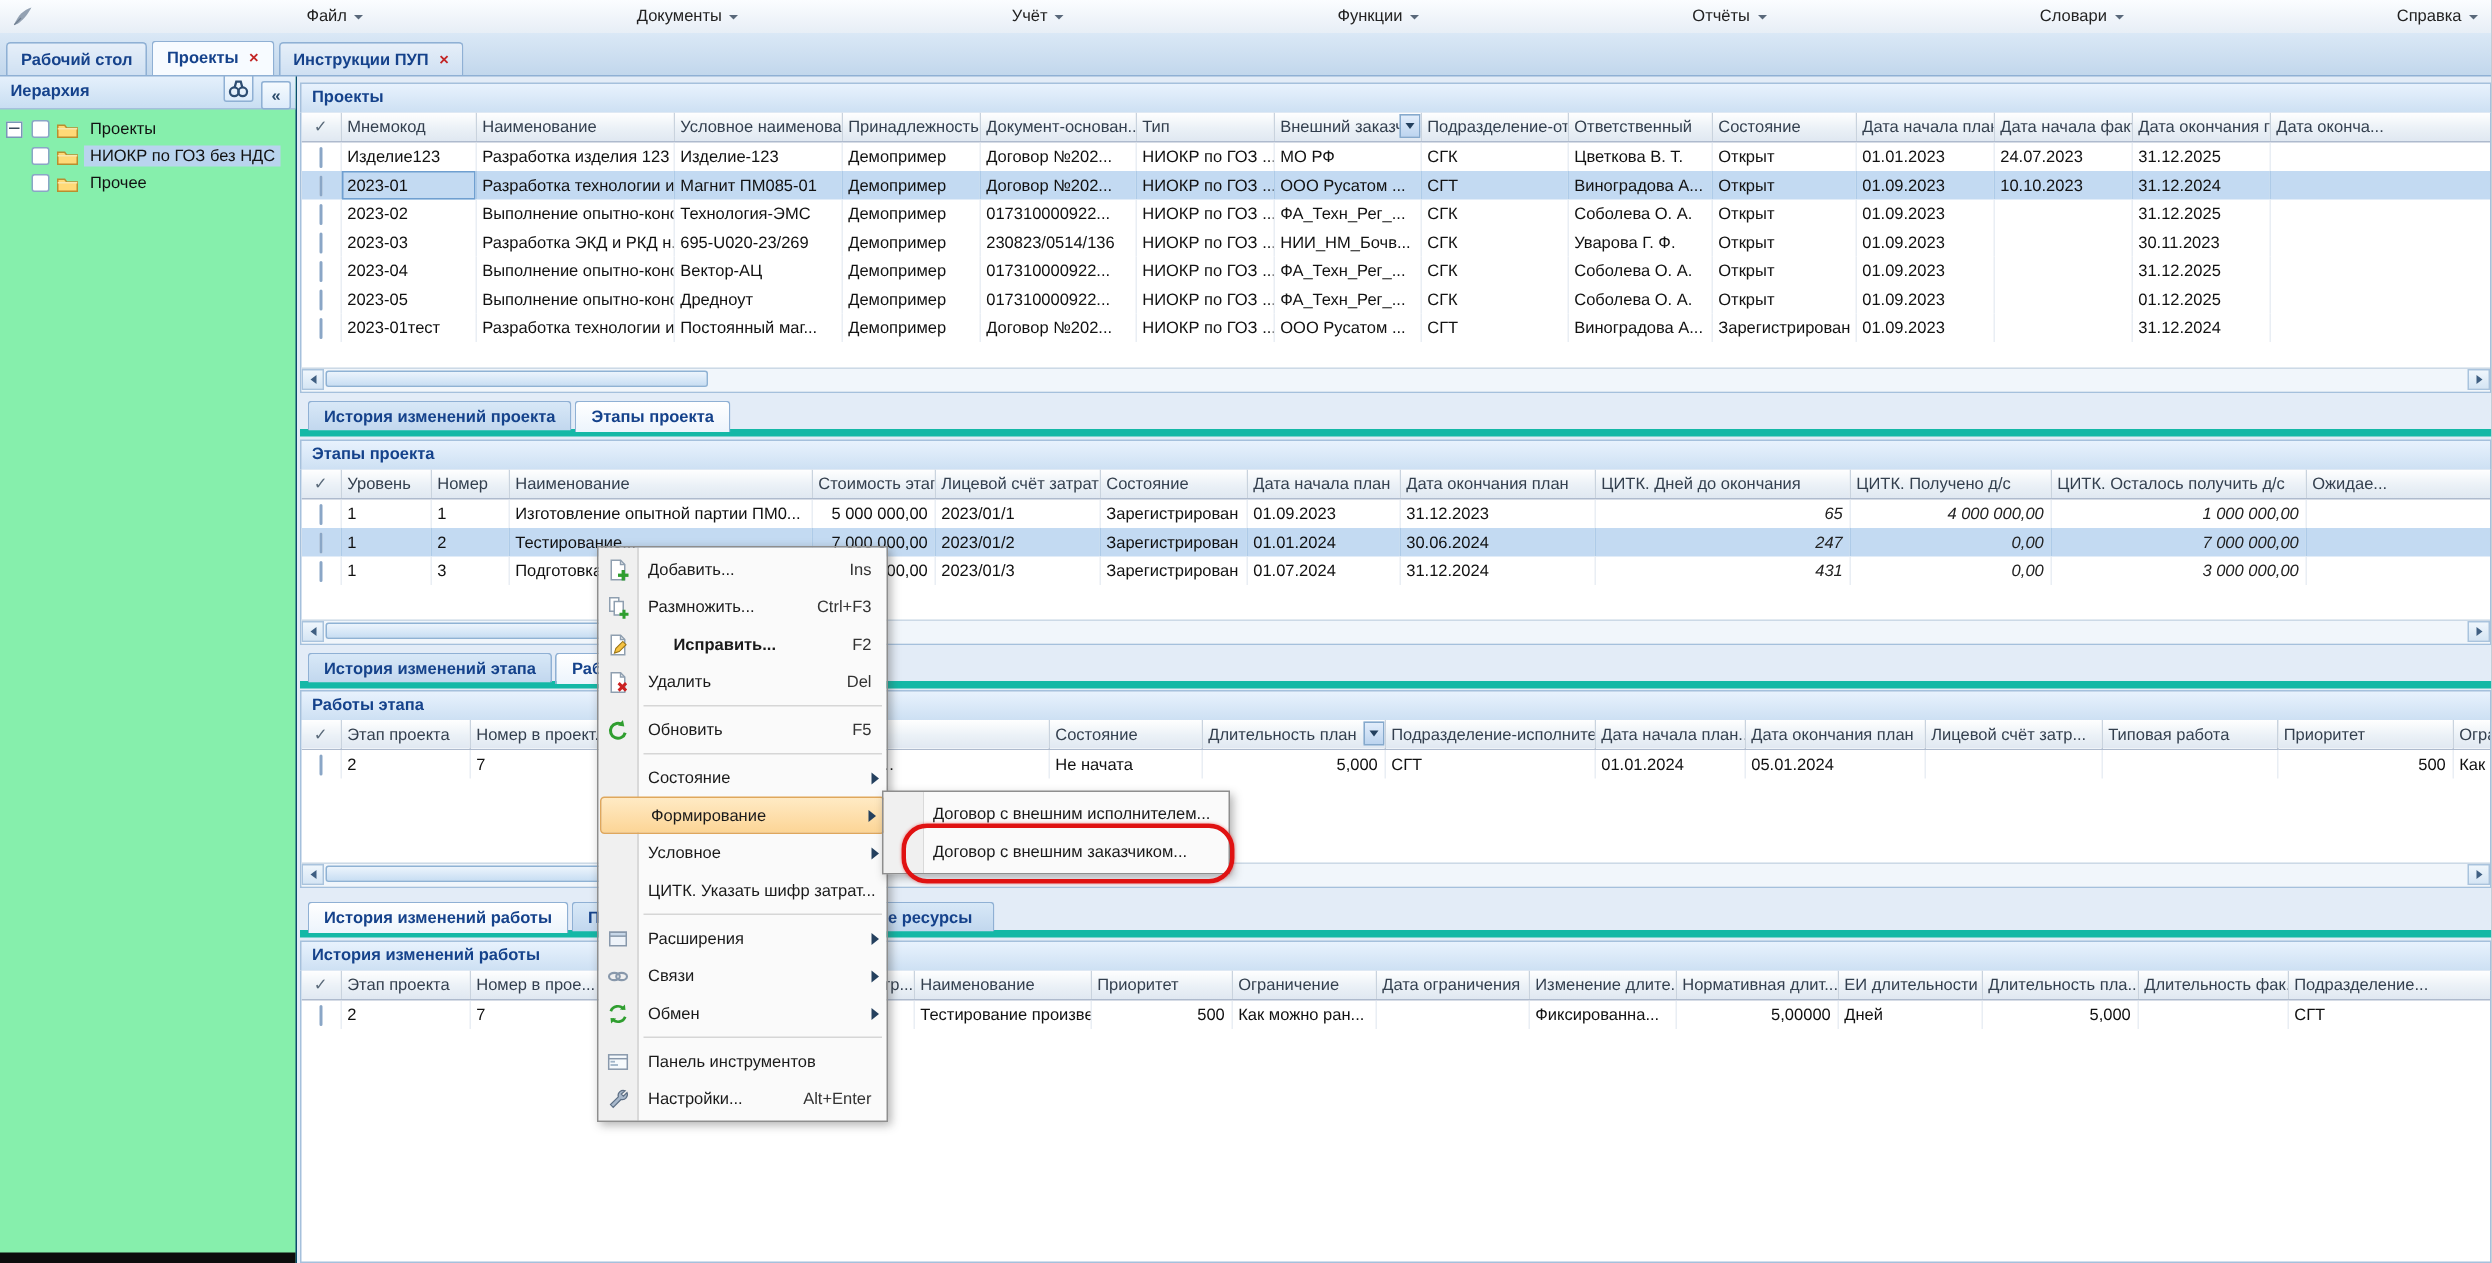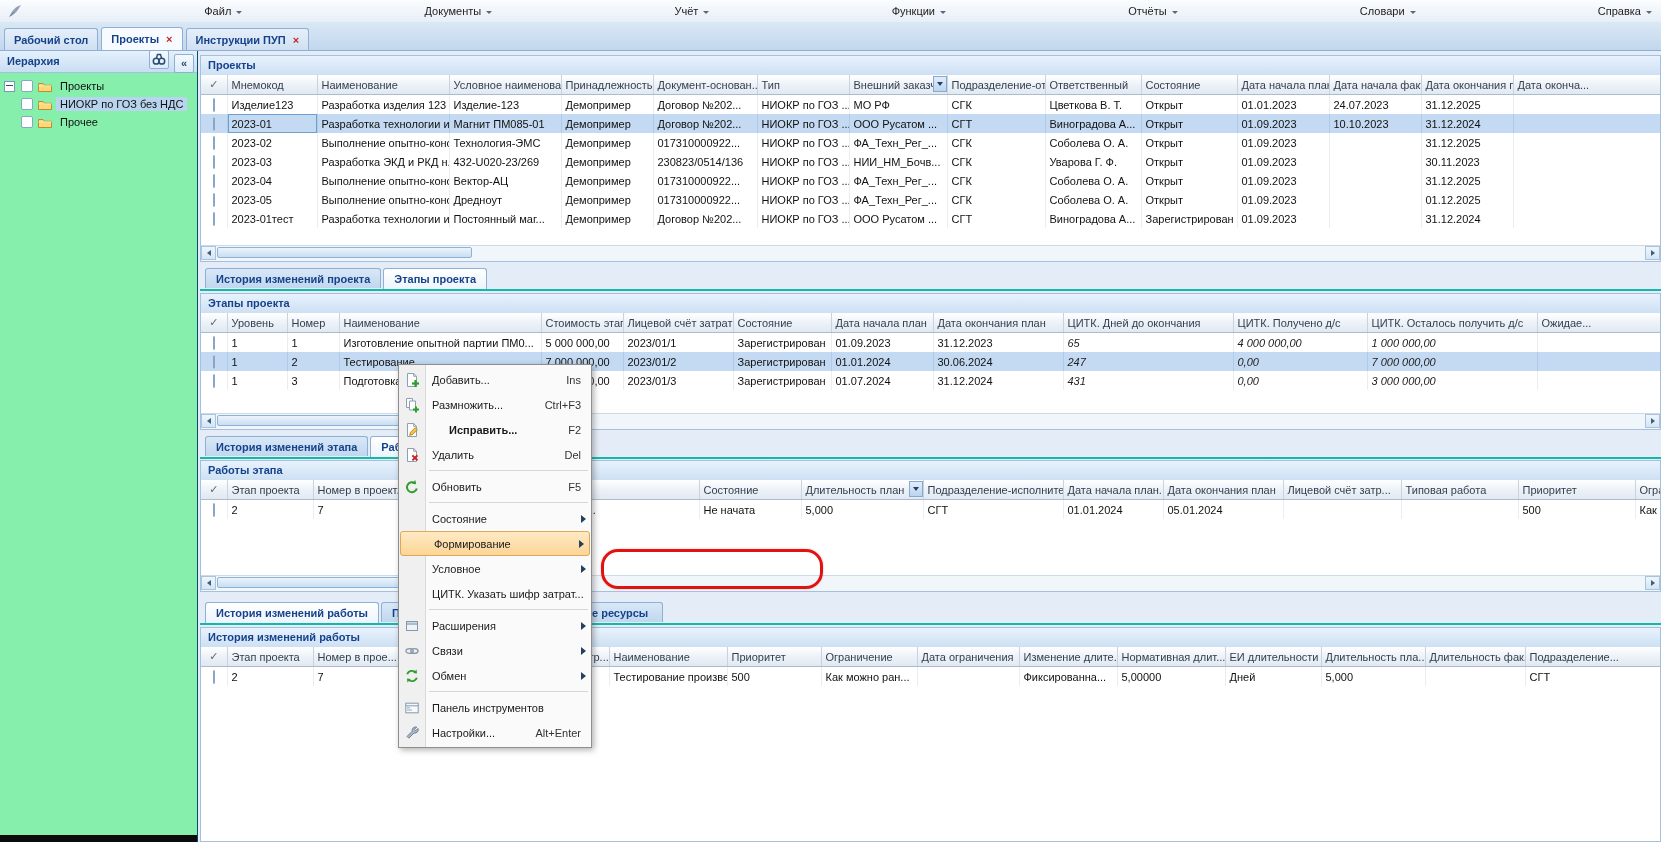--- a/index.html
+++ b/index.html
@@ -53,40 +53,40 @@
   .grid-body{position:absolute;left:0;right:0;top:0;bottom:0;overflow:hidden;}
   .grid-body.with-scroll{bottom:15px;}
   table.gt{border-collapse:collapse;table-layout:fixed;}
   .gt th{height:19px;background:linear-gradient(#ffffff,#ebf1f7 55%,#e0e8f1);
          border-right:1px solid #c9d3de;border-bottom:1px solid #aebacd;
          padding:0 4px;text-align:left;font-weight:normal;color:#333f4e;
          overflow:hidden;white-space:nowrap;position:relative;}
   .gt td{height:19px;border-right:1px solid #e9eef4;padding:0 4px;overflow:hidden;white-space:nowrap;}
   .gt tr.sel td{background:#c3daf2;border-right-color:#aecbe8;}
   .gt td.focus{box-shadow:inset 0 0 0 1px #6f9fd0;background:#d5e7f9;}
-  .gt .num{}
+  .gt .num{text-align:right;}
   .gt .ital{font-style:italic;color:#222;}
   .gt th.chk,.gt td.chk{text-align:center;padding:0;}
   .gt th.chk{color:#5a6a7a;}
   .hdr-arrow{position:absolute;right:0;top:1px;width:14px;height:16px;
              background:linear-gradient(#e2edfb,#bcd4ef);border:1px solid #86a9cc;box-sizing:border-box;
              display:flex;align-items:center;justify-content:center;}
   .hdr-arrow::after{content:"";border-left:3px solid transparent;border-right:3px solid transparent;border-top:4px solid #23405e;}
 
   .hscroll{position:absolute;left:0;right:0;bottom:0;height:15px;background:#f1f6fb;border-top:1px solid #ccd9e6;}
   .sbtn{position:absolute;top:0;width:15px;height:14px;background:linear-gradient(#eff6fc,#d5e5f4);
         border:1px solid #a9c3dd;box-sizing:border-box;display:flex;align-items:center;justify-content:center;}
   .sbtn.left{left:0;}.sbtn.right{right:0;}
   .tri-l{width:0;height:0;border-top:3px solid transparent;border-bottom:3px solid transparent;border-right:4px solid #3f5f82;}
   .tri-r{width:0;height:0;border-top:3px solid transparent;border-bottom:3px solid transparent;border-left:4px solid #3f5f82;}
   .thumb{position:absolute;left:16px;top:1px;height:11px;background:linear-gradient(#ecf4fc,#c8def3);
          border:1px solid #8fb2d4;border-radius:2px;box-sizing:border-box;}
 
-  .tabstrip{position:absolute;left:2px;right:0;height:23px;padding-left:5px;border-bottom:2px solid #14b8a6;
-            display:flex;align-items:flex-start;box-sizing:border-box;}
+  .tabstrip{position:absolute;left:2px;right:0;height:23px;padding-left:5px;border-bottom:5px solid #14b8a6;
+            display:flex;align-items:center;box-sizing:border-box;}
   .ptab{height:20px;line-height:20px;padding:0 10px;margin-right:2px;border:1px solid #8fb0d4;border-bottom:none;
         border-radius:3px 3px 0 0;background:linear-gradient(#d8e8f7,#c1d7ee);color:#15428b;font-weight:bold;
         white-space:nowrap;overflow:hidden;box-sizing:border-box;text-align:left;}
   .ptab.active{background:linear-gradient(#ffffff,#ecf4fc);height:21px;margin-bottom:-1px;}
 
   
   .ctx-menu,.ctx-submenu{position:absolute;
         background:linear-gradient(90deg,#f0f0f0 0,#f0f0f0 26px,#d9d9d9 26px,#d9d9d9 27px,#fafafa 27px);
         border:1px solid #8e8e8e;box-shadow:2px 2px 6px rgba(60,60,60,.4);padding:2px 0;}
   .ctx-menu{left:398px;top:364px;width:192px;z-index:50;}
@@ -284,21 +284,21 @@
                   <td>Открыт</td>
                   <td>01.09.2023</td>
                   <td></td>
                   <td>31.12.2025</td>
                   <td></td>
                 </tr>
                 <tr>
                   <td class="chk"><span class="cbx"></span></td>
                   <td>2023-03</td>
                   <td>Разработка ЭКД и РКД н...</td>
-                  <td>432-U020-23/269</td>
+                  <td>695-U020-23/269</td>
                   <td>Демопример</td>
                   <td>230823/0514/136</td>
                   <td>НИОКР по ГОЗ ...</td>
                   <td>НИИ_НМ_Бочв...</td>
                   <td>СГК</td>
                   <td>Уварова Г. Ф.</td>
                   <td>Открыт</td>
                   <td>01.09.2023</td>
                   <td></td>
                   <td>30.11.2023</td>
@@ -745,15 +745,25 @@
       <div class="ctx-item">
         <span class="ctx-icon">
           <svg width="16" height="16" viewBox="0 0 16 16">
             <path d="M12.8 2.2a3.4 3.4 0 0 0-4.6 4L3 11.4l1.8 1.8 5.2-5.2a3.4 3.4 0 0 0 4-4.6L11.6 5.8 10.2 4.4z" fill="#a8b8cb" stroke="#5d6f85" stroke-width="0.8"></path>
           </svg>
         </span>
         <span class="ctx-lbl">Настройки...</span>
         <span class="ctx-sc">Alt+Enter</span>
       </div>
     </div>
+  <div class="ctx-submenu" id="ctxsubmenu">
+      <div class="ctx-item">
+        <span class="ctx-icon"></span>
+        <span class="ctx-lbl">Договор с внешним исполнителем...</span>
+      </div>
+      <div class="ctx-item">
+        <span class="ctx-icon"></span>
+        <span class="ctx-lbl">Договор с внешним заказчиком...</span>
+      </div>
+    </div>
   <div class="annotation" id="annotation" style="border-color: rgb(224, 18, 18);"></div>
 
 </div>
 
 </body></html>

